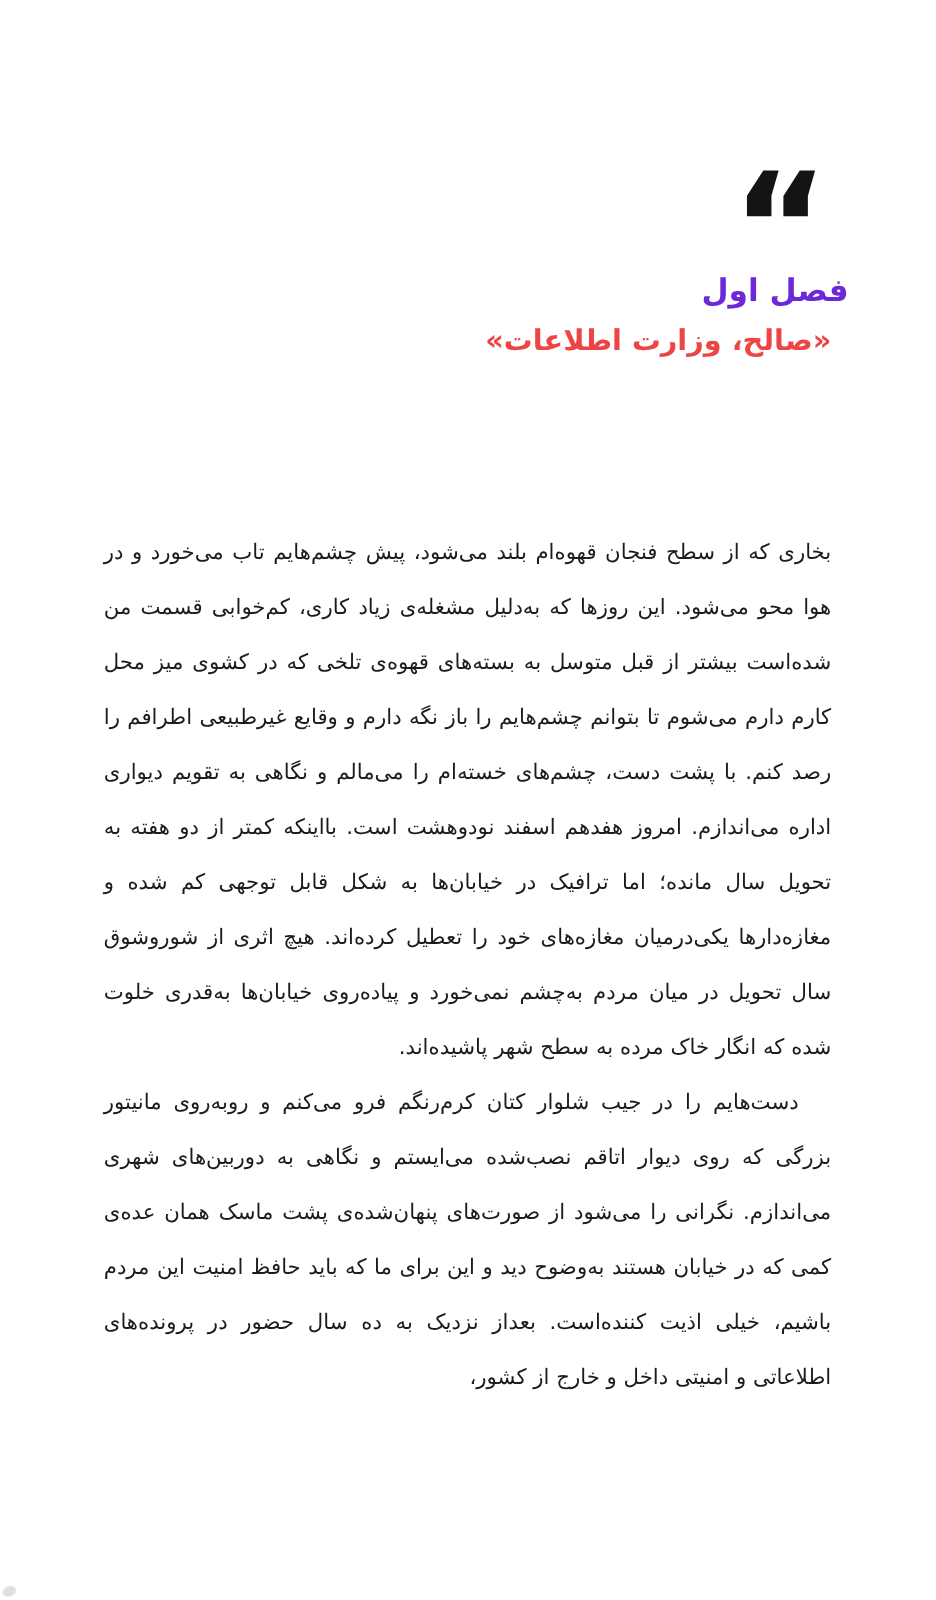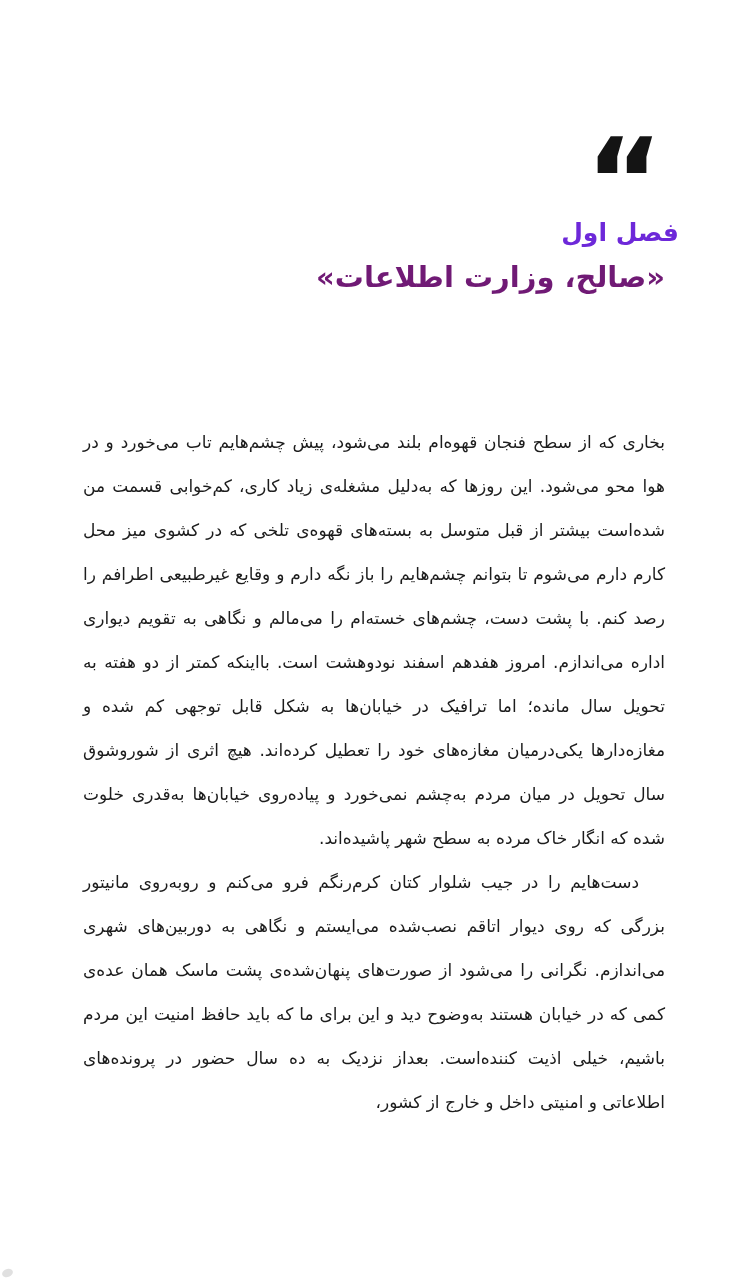--- a/index.html
+++ b/index.html
@@ -35,23 +35,23 @@
     right: 70px;
     font-size: 25px;
     font-weight: bold;
     color: #6d28d9;
     white-space: nowrap;
   }
   .chapter-title {
     position: absolute;
     top: 260px;
     right: 84px;
-    font-size: 29px;
+    font-size: 23px;
     font-weight: bold;
-    color: #701a75;
+    color: #ef4444;
     white-space: nowrap;
   }
   .body-text {
     position: absolute;
     top: 420px;
     right: 84px;
     left: 83px;
     font-size: 17px;
     line-height: 44px;
     text-align: justify;

